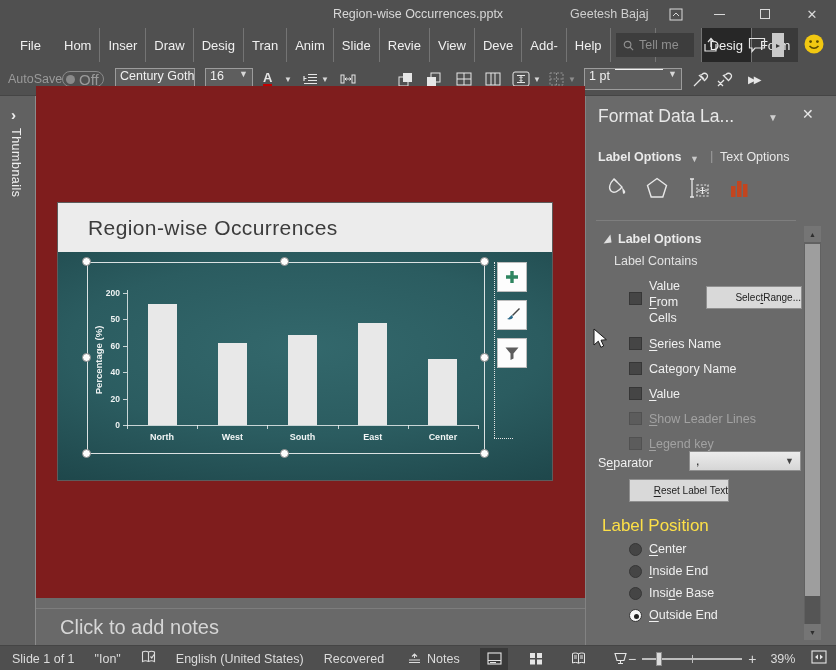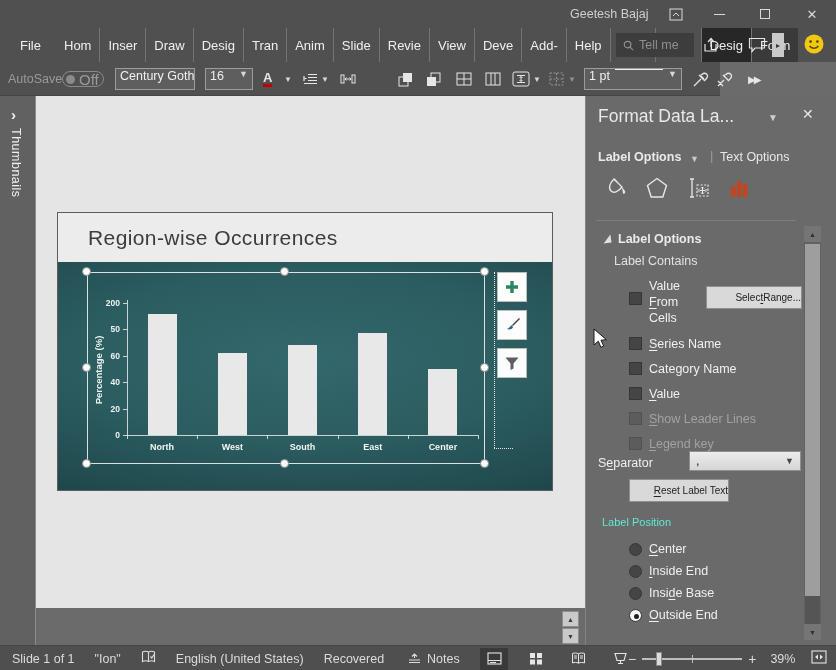--- a/index.html
+++ b/index.html
@@ -23,38 +23,38 @@
     color:#efefef; font-size:13px; border-left:1px solid #747474; white-space:nowrap; }
   .rtab:first-child { border-left:none; }
   .rtab.ctx { background:#272727; }
   .rtab.active { background:#3a3a3a; }
   #file-tab { position:absolute; left:14px; top:0; height:34px; display:flex;
     align-items:center; color:#efefef; font-size:13px; padding:0 6px; }
   #tellme { position:absolute; left:616px; top:5px; width:78px; height:24px; background:#3d3d3d;
     display:flex; align-items:center; gap:5px; padding:0 7px; color:#8f8f8f; font-size:12.5px; }
 
   
-  #toolbar { position:absolute; left:0; top:62px; width:720px; height:34px;
+  #toolbar { position:absolute; left:0; top:62px; width:836px; height:34px;
     background:#505050; border-bottom:1px solid #454545; }
   .combo { position:absolute; top:6px; height:22px; background:#5e5e5e;
     border:1px solid #9c9c9c; color:#f0f0f0; font-size:12.5px; display:flex;
     align-items:flex-start; padding:0 4px; white-space:nowrap; overflow:hidden; }
   .combo .caret { margin-left:auto; color:#d7d7d7; font-size:9px; }
   .tbtn { position:absolute; top:8px; height:18px; display:flex; align-items:center;
     justify-content:center; color:#e6e6e6; }
   .caret-s { color:#d7d7d7; font-size:8px; }
   .disabled { opacity:.45; }
 
   
   #leftstrip { position:absolute; left:0; top:96px; width:36px; height:549px;
     background:#616161; border-right:1px solid #8b8b8b; }
   #thumb-chevron { position:absolute; left:11px; top:10px; color:#efefef; font-size:15px; font-weight:bold; }
   #thumb-label { position:absolute; left:9px; top:32px; color:#efefef; font-size:12.5px;
     writing-mode:vertical-rl; letter-spacing:.5px; }
-  #workspace { position:absolute; left:36px; top:96px; width:549px; height:512px; background:#e5e5e5; }
+  #workspace { position:absolute; left:36px; top:86px; width:549px; height:512px; background:#7f1d1d; }
 
   
   #slide { position:absolute; left:22px; top:117px; width:494px; height:277px;
     background:#ececec; box-shadow:0 0 0 1px #5c5c5c; }
   #slide-titleband { position:absolute; left:0; top:0; width:494px; height:49px;
     background:#ececec; display:flex; align-items:center; padding-left:30px;
     color:#3c3c3c; font-size:21px; letter-spacing:.4px; }
   #chartzone { position:absolute; left:0; top:49px; width:494px; height:228px;
     background:radial-gradient(120% 95% at 50% 42%, #33686c 0%, #2b5c60 40%, #1f484c 72%, #163a3e 100%); }
   #sel-rect { position:absolute; left:29px; top:10px; width:398px; height:192px;
@@ -97,21 +97,21 @@
   .cb { position:absolute; width:13px; height:13px; background:#454545; border:1px solid #363636; }
   .cb.dis { background:#5c5c5c; border-color:#515151; }
   .cblabel { position:absolute; font-size:12.5px; color:#f0f0f0; line-height:16px; }
   .cblabel.dis { color:#a2a2a2; }
   .pbtn { position:absolute; background:#d9d9d9; border:1px solid #8f8f8f; color:#222;
     font-size:10px; display:flex; align-items:center; justify-content:flex-end; }
   #sep-combo { position:absolute; left:103px; top:355px; width:112px; height:20px;
     background:linear-gradient(#ececec,#d6d6d6); border:1px solid #8f8f8f; color:#222;
     font-size:12.5px; display:flex; align-items:center; padding:0 6px; }
   #sep-combo .caret { margin-left:auto; color:#444; font-size:9px; }
-  #label-pos { position:absolute; left:16px; top:420px; font-size:11px; color:#5eead4; }
+  #label-pos { position:absolute; left:16px; top:420px; font-size:17px; color:#fde047; }
   .radio { position:absolute; width:13px; height:13px; border-radius:50%;
     background:#454545; border:1px solid #363636; }
   .radio.sel { background:#f5f5f5; }
   .radio.sel::after { content:""; position:absolute; left:3.5px; top:3.5px; width:5px; height:5px;
     border-radius:50%; background:#1f1f1f; }
   .rlabel { position:absolute; font-size:12.5px; color:#f0f0f0; }
   #pscroll { position:absolute; left:218px; top:130px; width:17px; height:414px; background:#616161; }
   .scrbtn { position:absolute; left:0; width:17px; height:16px; background:#757575;
     display:flex; align-items:center; justify-content:center; color:#2e2e2e; font-size:7px; }
   #pthumb { position:absolute; left:1px; top:18px; width:15px; height:352px; background:#9e9e9e; }
@@ -139,20 +139,21 @@
 
   #cursor { position:absolute; left:593px; top:328px; }
   u { text-underline-offset:2px; }
 </style>
 </head>
 <body>
 
 <div id="app">
 
   <div id="titlebar">
+    <div id="doc-title">Region-wise Occurrences.pptx</div>
     <div id="user-name">Geetesh Bajaj</div>
     <div class="winbtn" style="left:660px">
       <svg width="14" height="13" viewBox="0 0 14 13">
           <rect x="1" y="1" width="12" height="11" fill="none" stroke="#d9d9d9"></rect>
           <path d="M4 8 L7 5 L10 8" fill="none" stroke="#d9d9d9"></path>
         </svg>
     </div>
     <div class="winbtn" style="left:703px">
         <span style="display:block;width:11px;height:1px;background:#d9d9d9"></span>
       </div>
@@ -455,20 +456,23 @@
       </div>
 
     <div id="pscroll">
       <div class="scrbtn" style="top:0">▲</div>
       <div id="pthumb"></div>
       <div id="ptrack-dark"></div>
       <div class="scrbtn" style="top:398px">▼</div>
     </div>
   </div>
 
+  <div id="notes">
+    <div id="notes-ph">Click to add notes</div>
+  </div>
 
   <div id="statusbar">
     <div id="sb-left">
       <span class="sb-item">Slide 1 of 1</span>
       <span class="sb-item">"Ion"</span>
       <span class="sb-item">
         <svg width="15" height="14" viewBox="0 0 15 14">
             <path d="M1.5 2 C3.5 1 5.5 1 7.5 2 C9.5 1 11.5 1 13.5 2 V11.5 C11.5 10.5 9.5 10.5 7.5 11.5 C5.5 10.5 3.5 10.5 1.5 11.5 Z M7.5 2 V11.5" fill="none" stroke="#dcdcdc" stroke-width="1.1"></path>
             <path d="M9.5 6.5 L10.8 8 L13 4.5" fill="none" stroke="#dcdcdc" stroke-width="1.2"></path>
           </svg>

